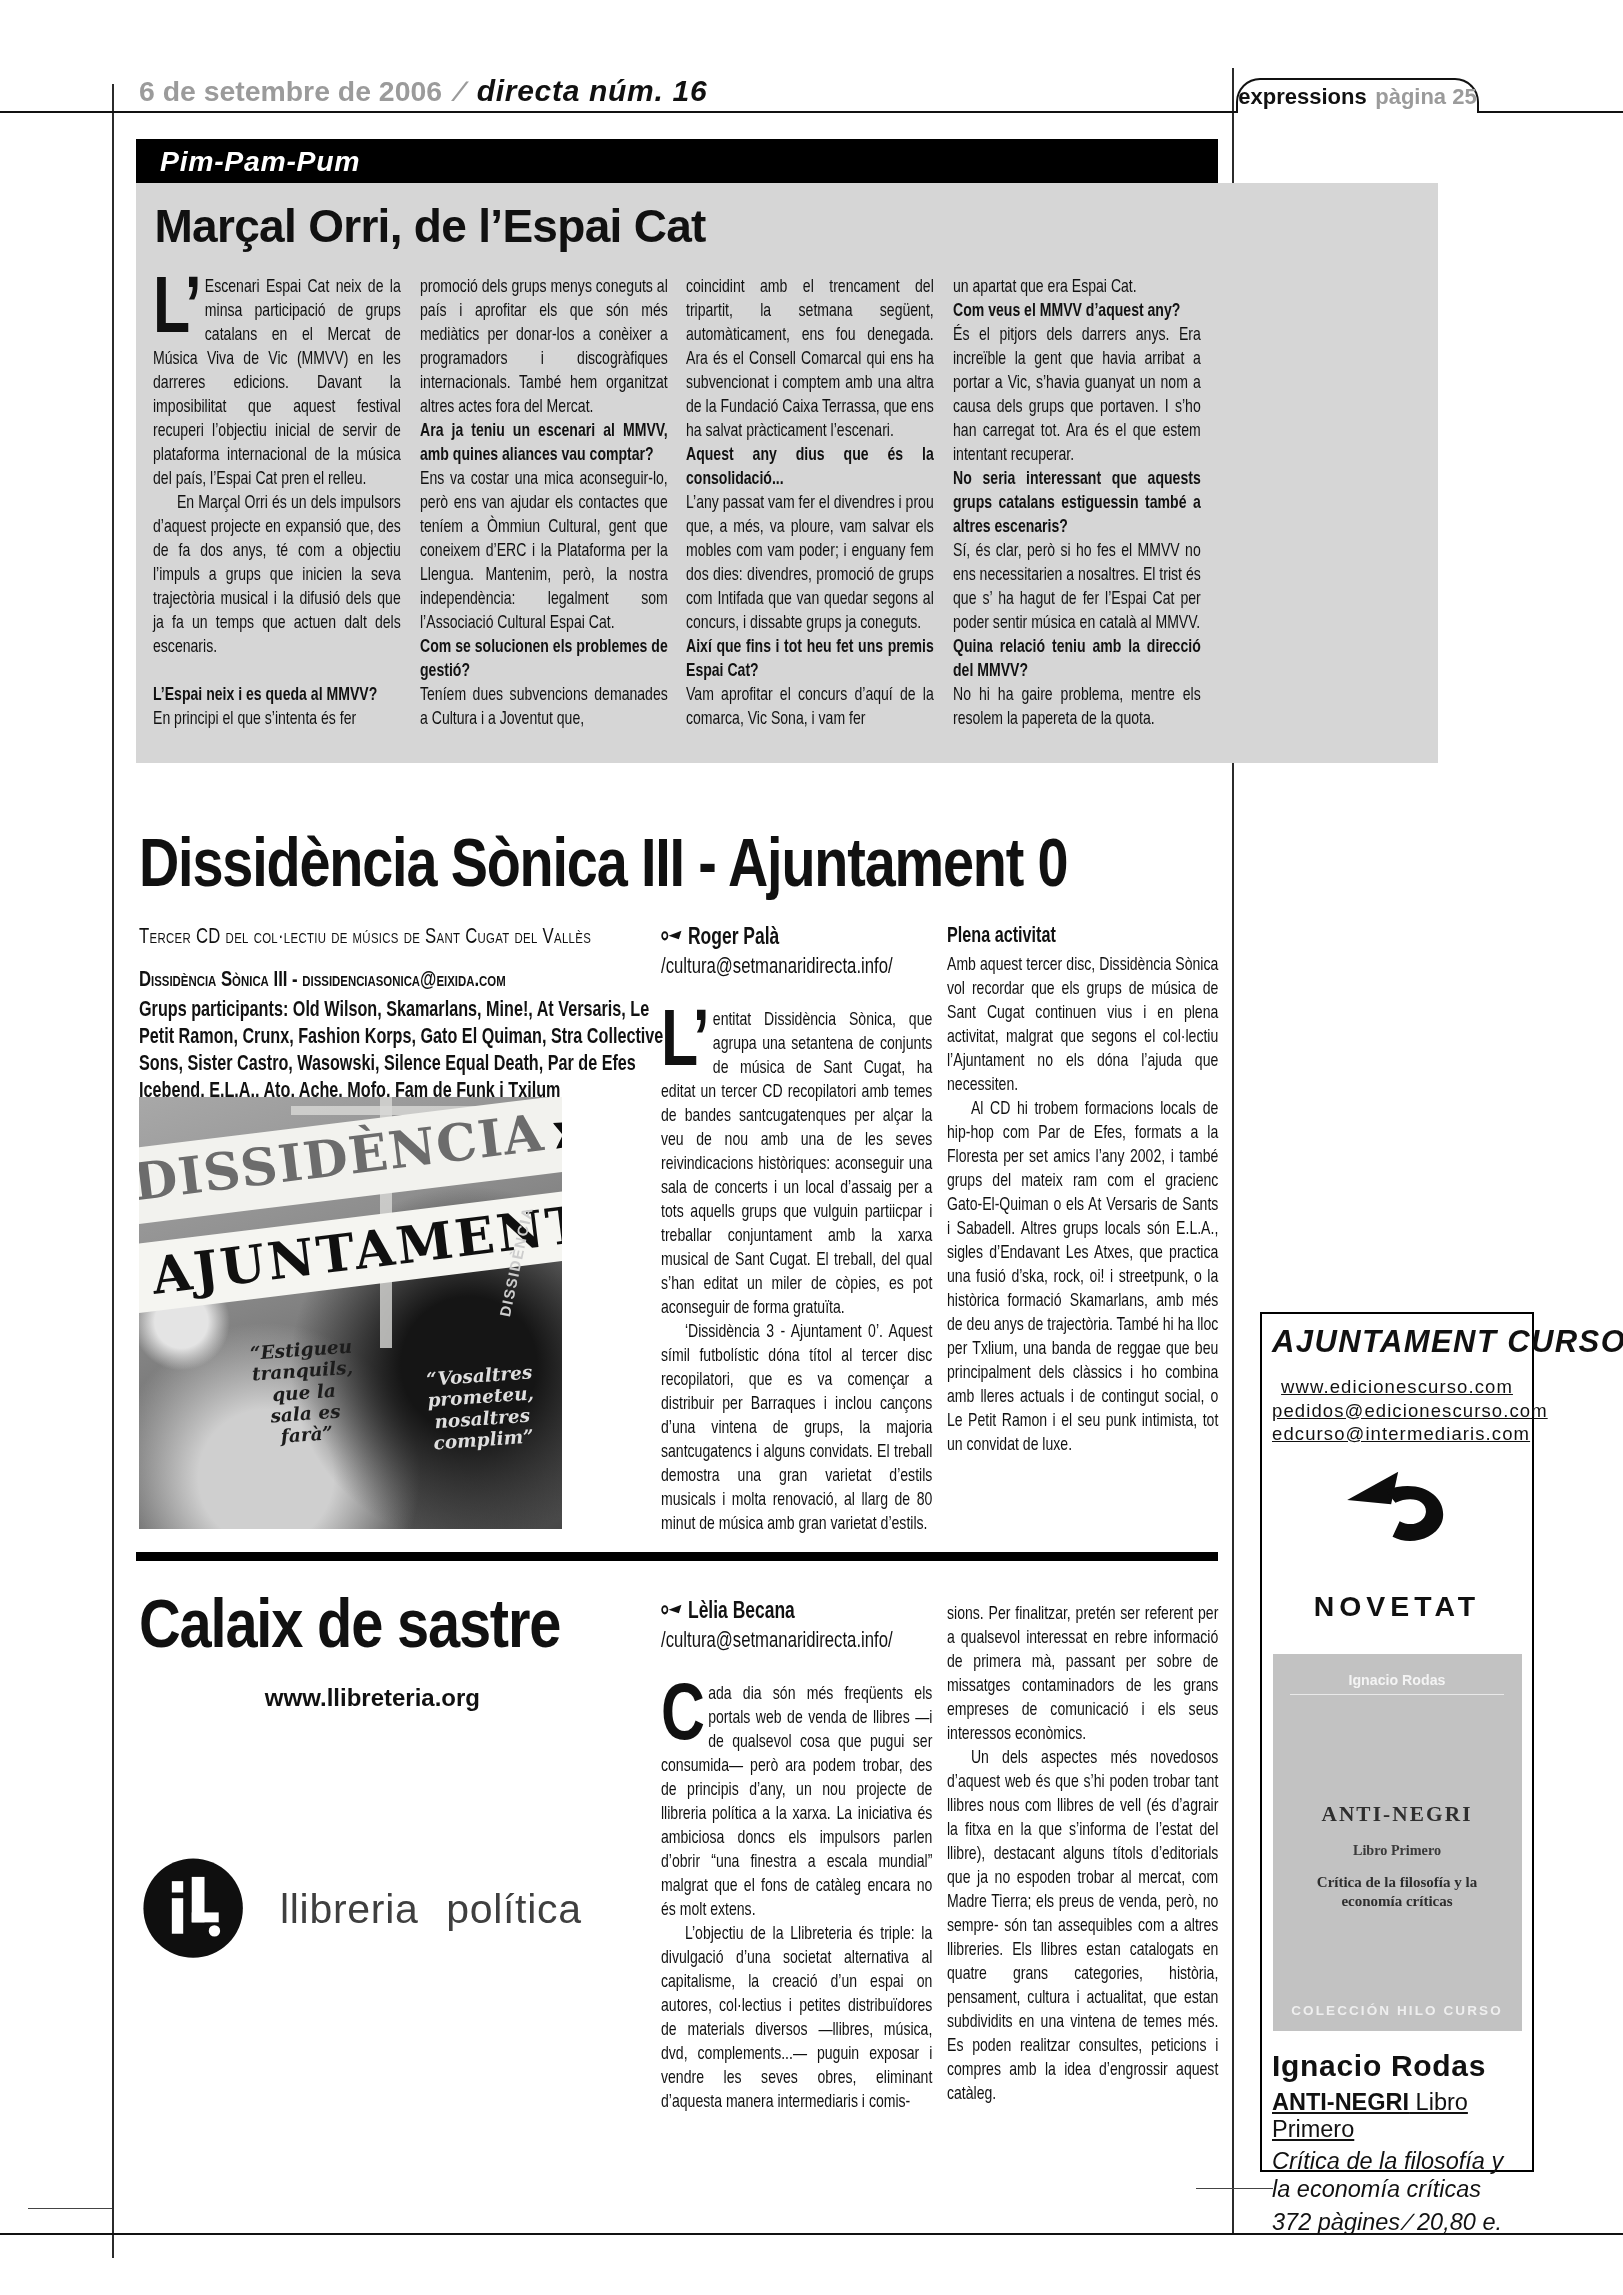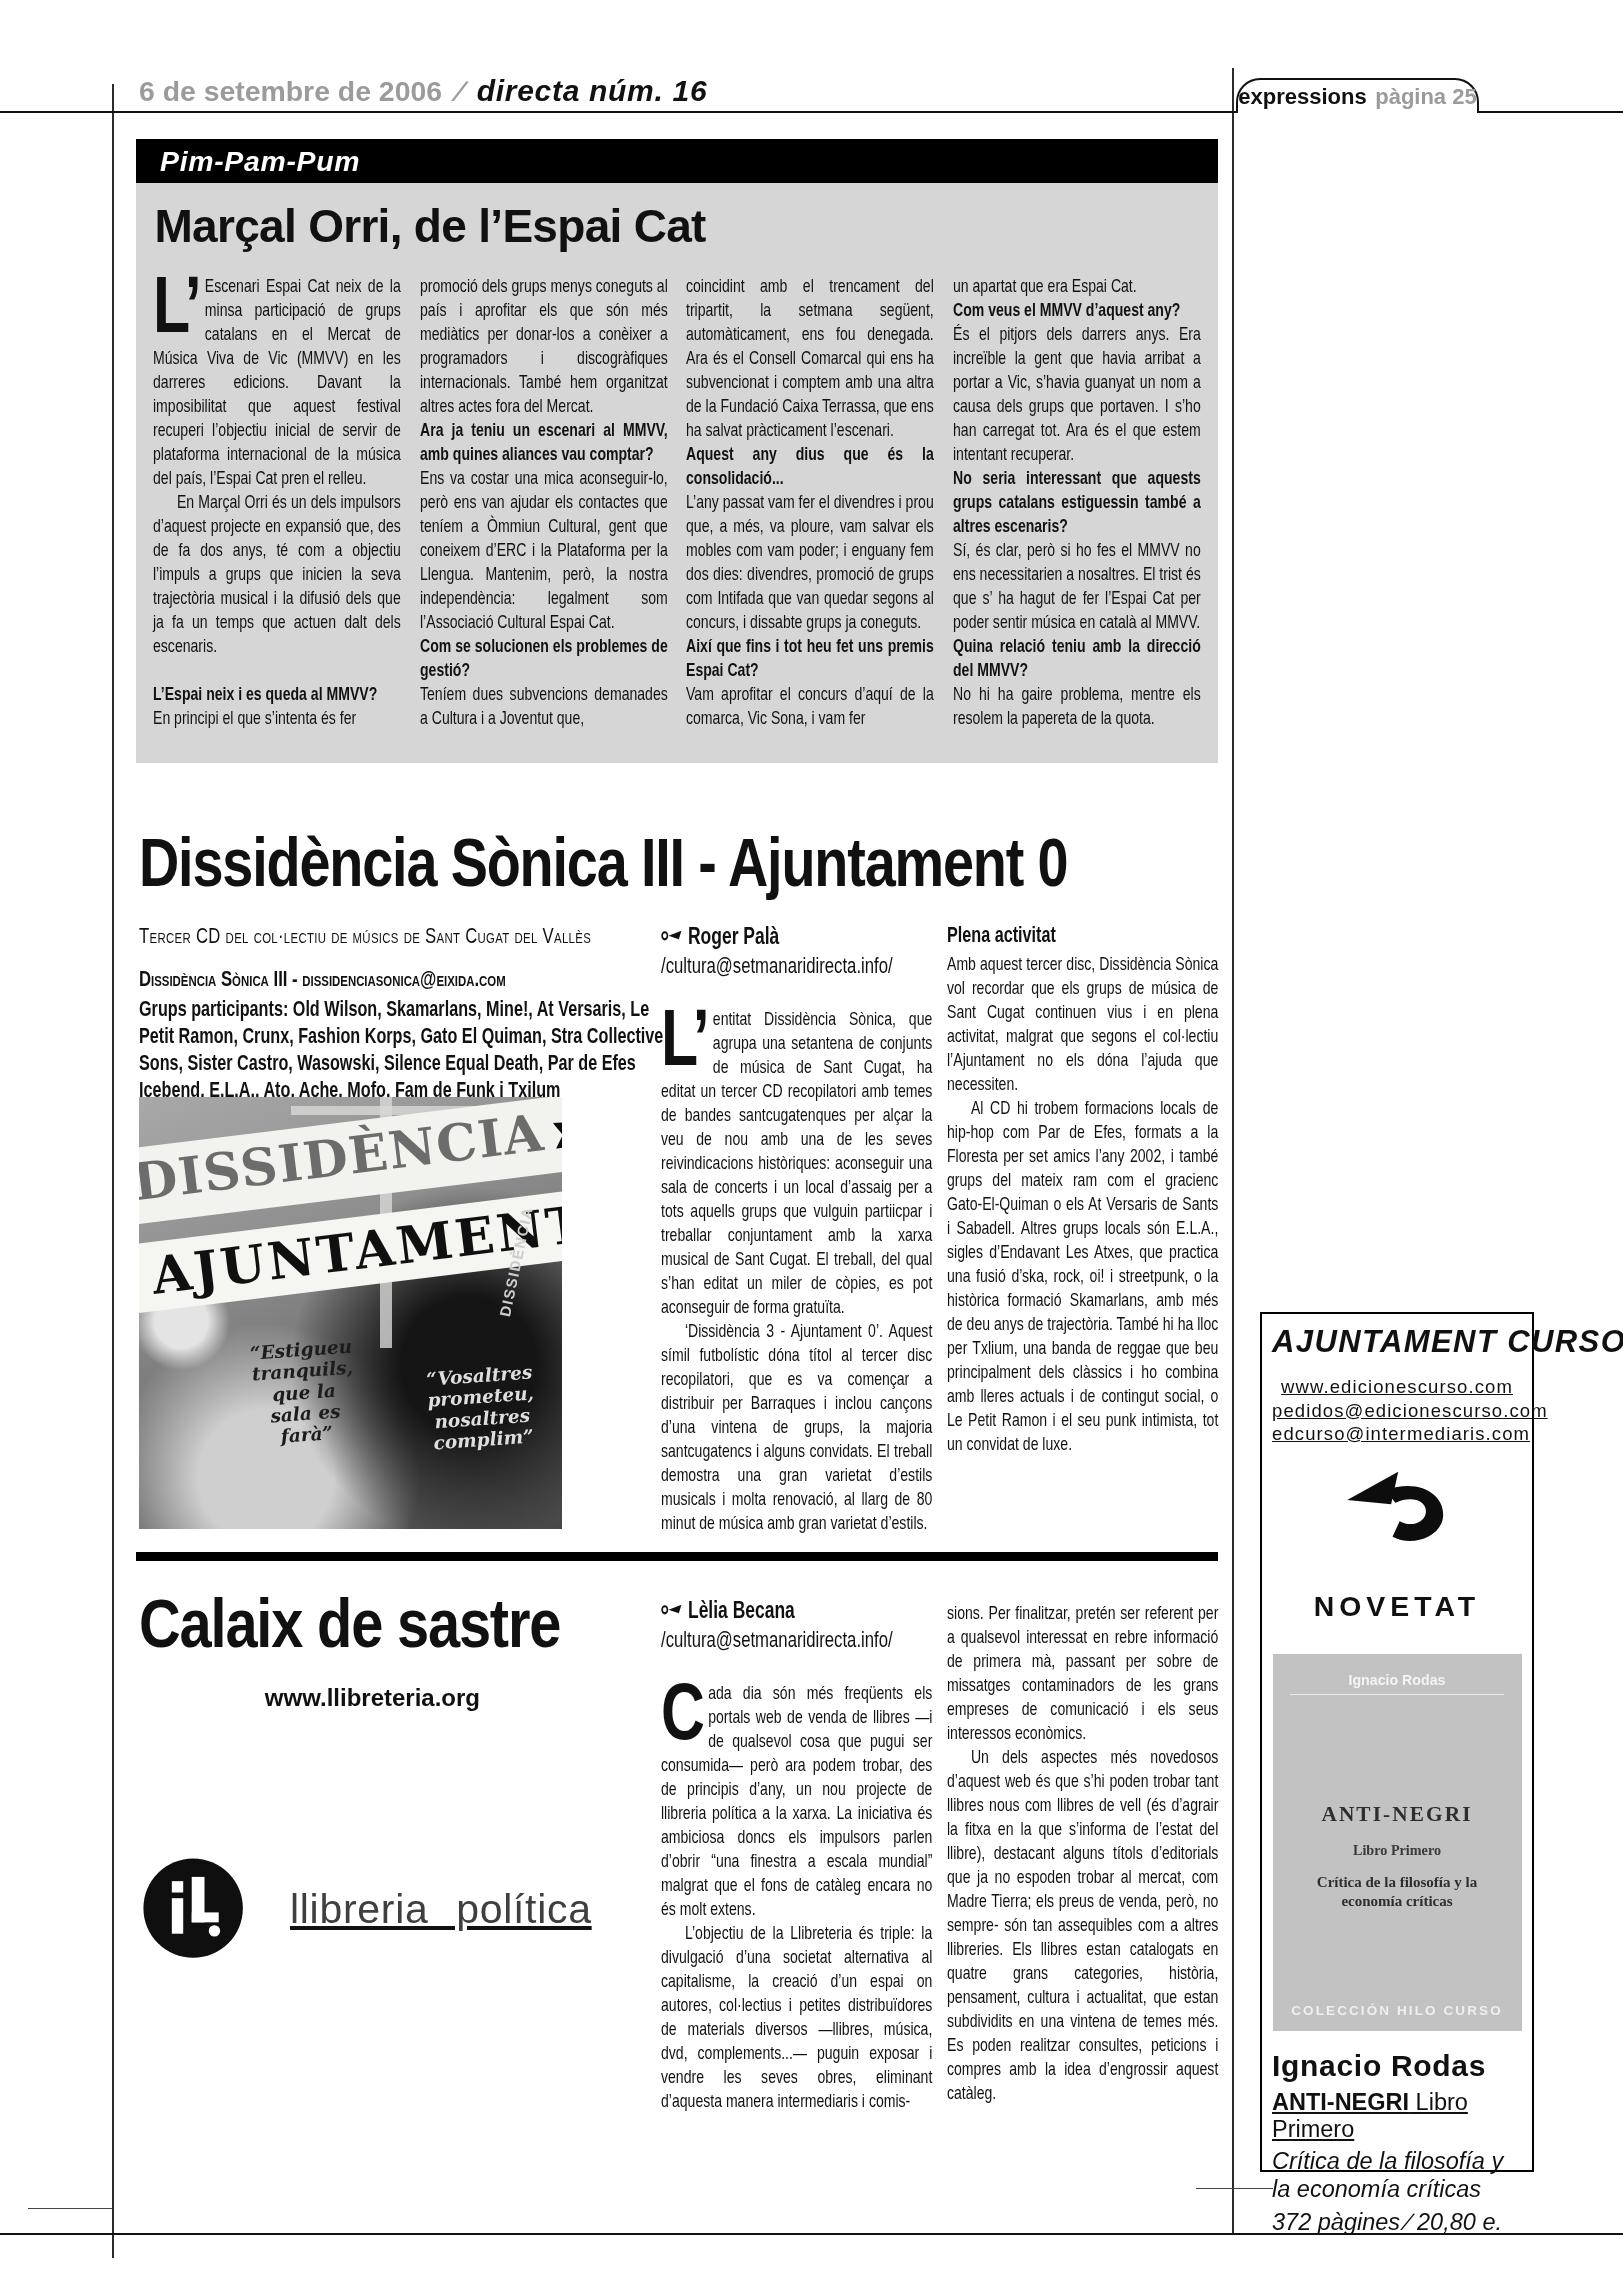--- a/index.html
+++ b/index.html
@@ -19,21 +19,21 @@
   .masthead .sep{color:#9b9b9b;font-style:italic;padding:0 7.1px;}
   .masthead .issue{color:#111;font-style:italic;font-size:30px;letter-spacing:0.7px;}
   .section-tab{position:absolute;left:1236px;top:78px;width:239px;height:33px;background:#fff;
     border:2.1px solid #111;border-bottom:none;border-radius:24px 24px 0 0;
     display:flex;align-items:center;justify-content:center;font-size:22px;font-weight:700;white-space:nowrap;z-index:2;}
   .section-tab .pg{color:#9b9b9b;margin-left:8.5px;}
   
   .kicker-bar{position:absolute;left:136px;top:139px;width:1082px;height:44px;background:#000;color:#fff;
     display:flex;align-items:center;padding-left:24px;box-sizing:border-box;
     font-size:28.4px;font-weight:700;font-style:italic;letter-spacing:0.7px;}
-  .panel{position:absolute;left:136px;top:183px;width:1082px;height:580px;background:#d6d6d6;}
+  .panel{position:absolute;left:136px;top:183px;width:1302px;height:580px;background:#d6d6d6;}
   .panel h1{position:absolute;left:18.5px;top:15.6px;margin:0;font-size:46px;font-weight:800;letter-spacing:-0.7px;}
   .a1col{position:absolute;top:91px;width:326px;transform:scaleX(0.76);transform-origin:0 0;}
   .a1col.c1{left:17px;} .a1col.c2{left:284px;} .a1col.c3{left:550px;} .a1col.c4{left:817px;}
   
   .blk{margin:0;font-size:18.5px;line-height:24px;text-align:justify;}
   .blk-q,.blk-qgap{font-weight:700;}
   .blk-qgap{margin-top:24px;}
   .blk-indent{text-indent:1.7em;}
   .dropcap{float:left;font-weight:800;font-size:80px;line-height:0.78;padding-right:7.1px;letter-spacing:-2.8px;}
   
@@ -72,21 +72,21 @@
     clip-path:polygon(50% 0,61% 20%,82% 7%,80% 31%,100% 30%,87% 50%,100% 70%,80% 69%,82% 93%,61% 80%,50% 100%,39% 80%,18% 93%,20% 69%,0 70%,13% 50%,0 30%,20% 31%,18% 7%,39% 20%);}
   .cdcap{position:absolute;font-family:"DejaVu Serif",serif;font-weight:700;font-style:italic;
     font-size:18.5px;line-height:21.3px;text-align:center;transform:rotate(-4deg);}
   .cap1{left:26%;top:56%;width:26%;color:#1c1c1c;}
   .cap2{left:66%;top:62%;width:30%;color:#dedede;}
   .shirt{position:absolute;left:76%;top:36%;color:#cccccc;font-size:15px;font-weight:700;
     transform:rotate(-78deg);letter-spacing:1.4px;}
   
   .a3-title{top:1584px;transform:scaleX(0.85);transform-origin:0 0;}
   .a3-url{position:absolute;left:139px;top:1684px;width:341px;text-align:right;font-size:24px;font-weight:700;}
-  .a3-logo{position:absolute;left:142px;top:1857px;display:flex;align-items:center;gap:45px;text-decoration:underline;}
+  .a3-logo{position:absolute;left:142px;top:1857px;display:flex;align-items:center;gap:35px;}
   .logo-text{font-size:41px;color:#3f3f3f;letter-spacing:0.7px;word-spacing:15.6px;}
   
   .ad{position:absolute;left:1260px;top:1312px;width:274px;height:860px;border:2.1px solid #000;
     background:#fff;box-sizing:border-box;padding:0 10px;text-align:center;}
   .ad .brand{margin-top:10px;font-size:31px;font-weight:700;font-style:italic;letter-spacing:1.4px;white-space:nowrap;}
   .ad .links{margin-top:15px;font-size:18.5px;line-height:23.5px;letter-spacing:1.1px;text-decoration:underline;}
   .ad .eslogo{margin-top:20px;}
   .ad .novetat{margin-top:37px;font-size:28.4px;font-weight:700;letter-spacing:5px;}
   .bookcover{margin:31px auto 0 auto;width:249px;height:377px;background:#c2c2c2;position:relative;
     display:flex;flex-direction:column;align-items:center;box-sizing:border-box;}

